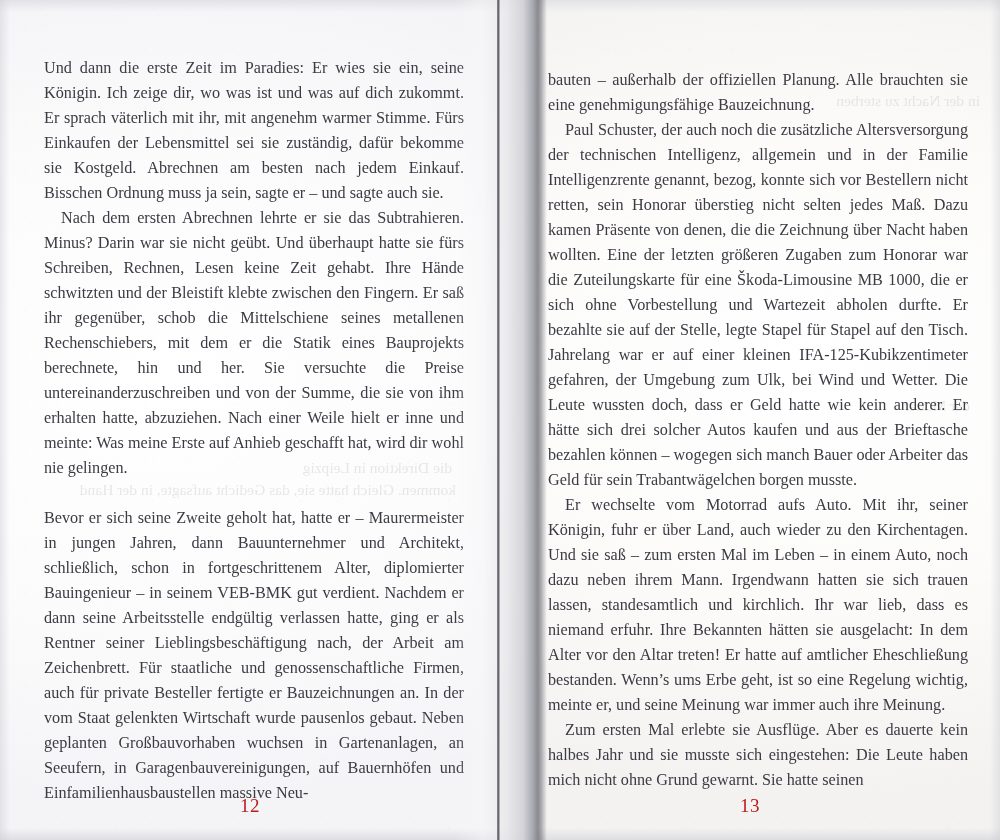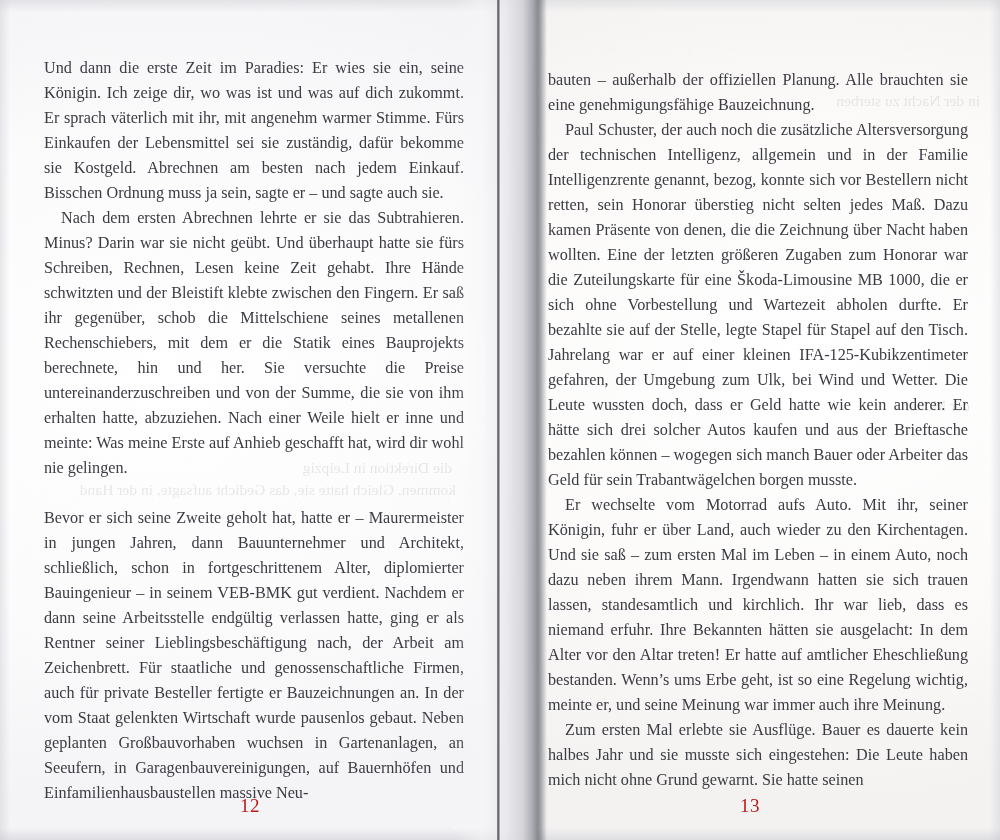--- a/index.html
+++ b/index.html
@@ -174,21 +174,21 @@
   <div class="page page-right">
     <div class="grain"></div>
 
     <div class="showthrough" style="left:360px; top:88px; width:120px;">in der Nacht zu sterben</div>
     <div class="showthrough" style="left:340px; top:393px; width:130px;">der Mutter</div>
 
     <div class="textblock textblock-right" style="left:48px;">
       <p class="para no-indent">bauten – außerhalb der offiziellen Planung. Alle brauchten sie eine genehmigungsfähige Bauzeichnung.</p>
       <p class="para">Paul Schuster, der auch noch die zusätzliche Altersversorgung der technischen Intelligenz, allgemein und in der Familie Intelligenzrente genannt, bezog, konnte sich vor Bestellern nicht retten, sein Honorar überstieg nicht selten jedes Maß. Dazu kamen Präsente von denen, die die Zeichnung über Nacht haben wollten. Eine der letzten größeren Zugaben zum Honorar war die Zuteilungskarte für eine Škoda-Limousine MB 1000, die er sich ohne Vorbestellung und Wartezeit abholen durfte. Er bezahlte sie auf der Stelle, legte Stapel für Stapel auf den Tisch. Jahrelang war er auf einer kleinen IFA-125-Kubikzentimeter gefahren, der Umgebung zum Ulk, bei Wind und Wetter. Die Leute wussten doch, dass er Geld hatte wie kein anderer. Er hätte sich drei solcher Autos kaufen und aus der Brieftasche bezahlen können – wogegen sich manch Bauer oder Arbeiter das Geld für sein Trabantwägelchen borgen musste.</p>
       <p class="para">Er wechselte vom Motorrad aufs Auto. Mit ihr, seiner Königin, fuhr er über Land, auch wieder zu den Kirchentagen. Und sie saß – zum ersten Mal im Leben – in einem Auto, noch dazu neben ihrem Mann. Irgendwann hatten sie sich trauen lassen, standesamtlich und kirchlich. Ihr war lieb, dass es niemand erfuhr. Ihre Bekannten hätten sie ausgelacht: In dem Alter vor den Altar treten! Er hatte auf amtlicher Eheschließung bestanden. Wenn’s ums Erbe geht, ist so eine Regelung wichtig, meinte er, und seine Meinung war immer auch ihre Meinung.</p>
-      <p class="para">Zum ersten Mal erlebte sie Ausflüge. Bauer es dauerte kein halbes Jahr und sie musste sich eingestehen: Die Leute haben mich nicht ohne Grund gewarnt. Sie hatte seinen</p>
+      <p class="para">Zum ersten Mal erlebte sie Ausflüge. Aber es dauerte kein halbes Jahr und sie musste sich eingestehen: Die Leute haben mich nicht ohne Grund gewarnt. Sie hatte seinen</p>
     </div>
 
     <div class="edge-top"></div>
     <div class="edge-bottom"></div>
     <div class="edge-outer-r"></div>
   </div>
 
   <div class="gutter"></div>
   <div class="gutter-line"></div>
 

